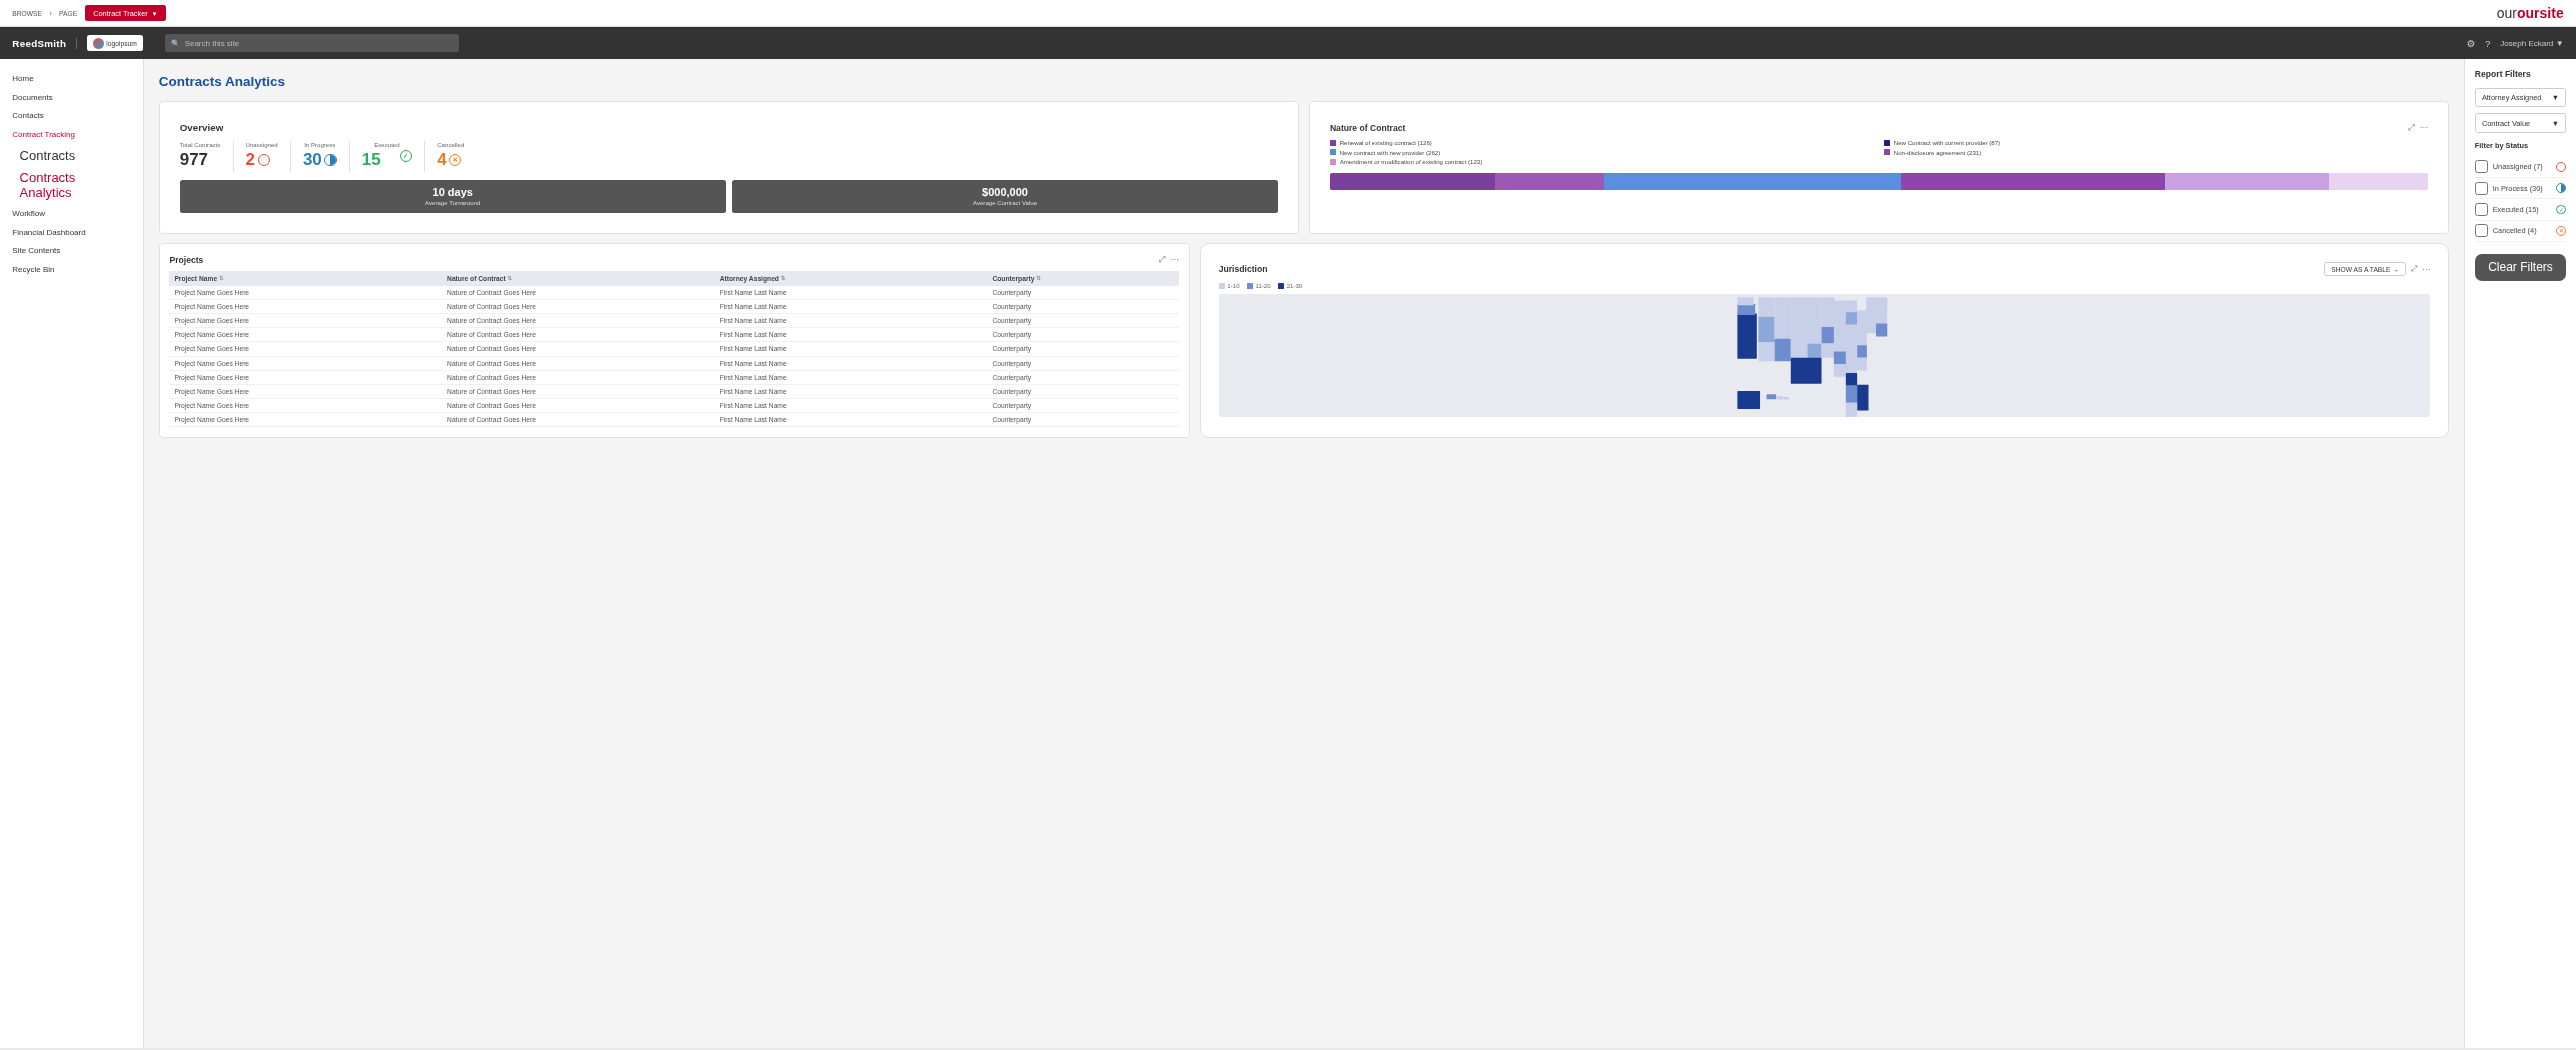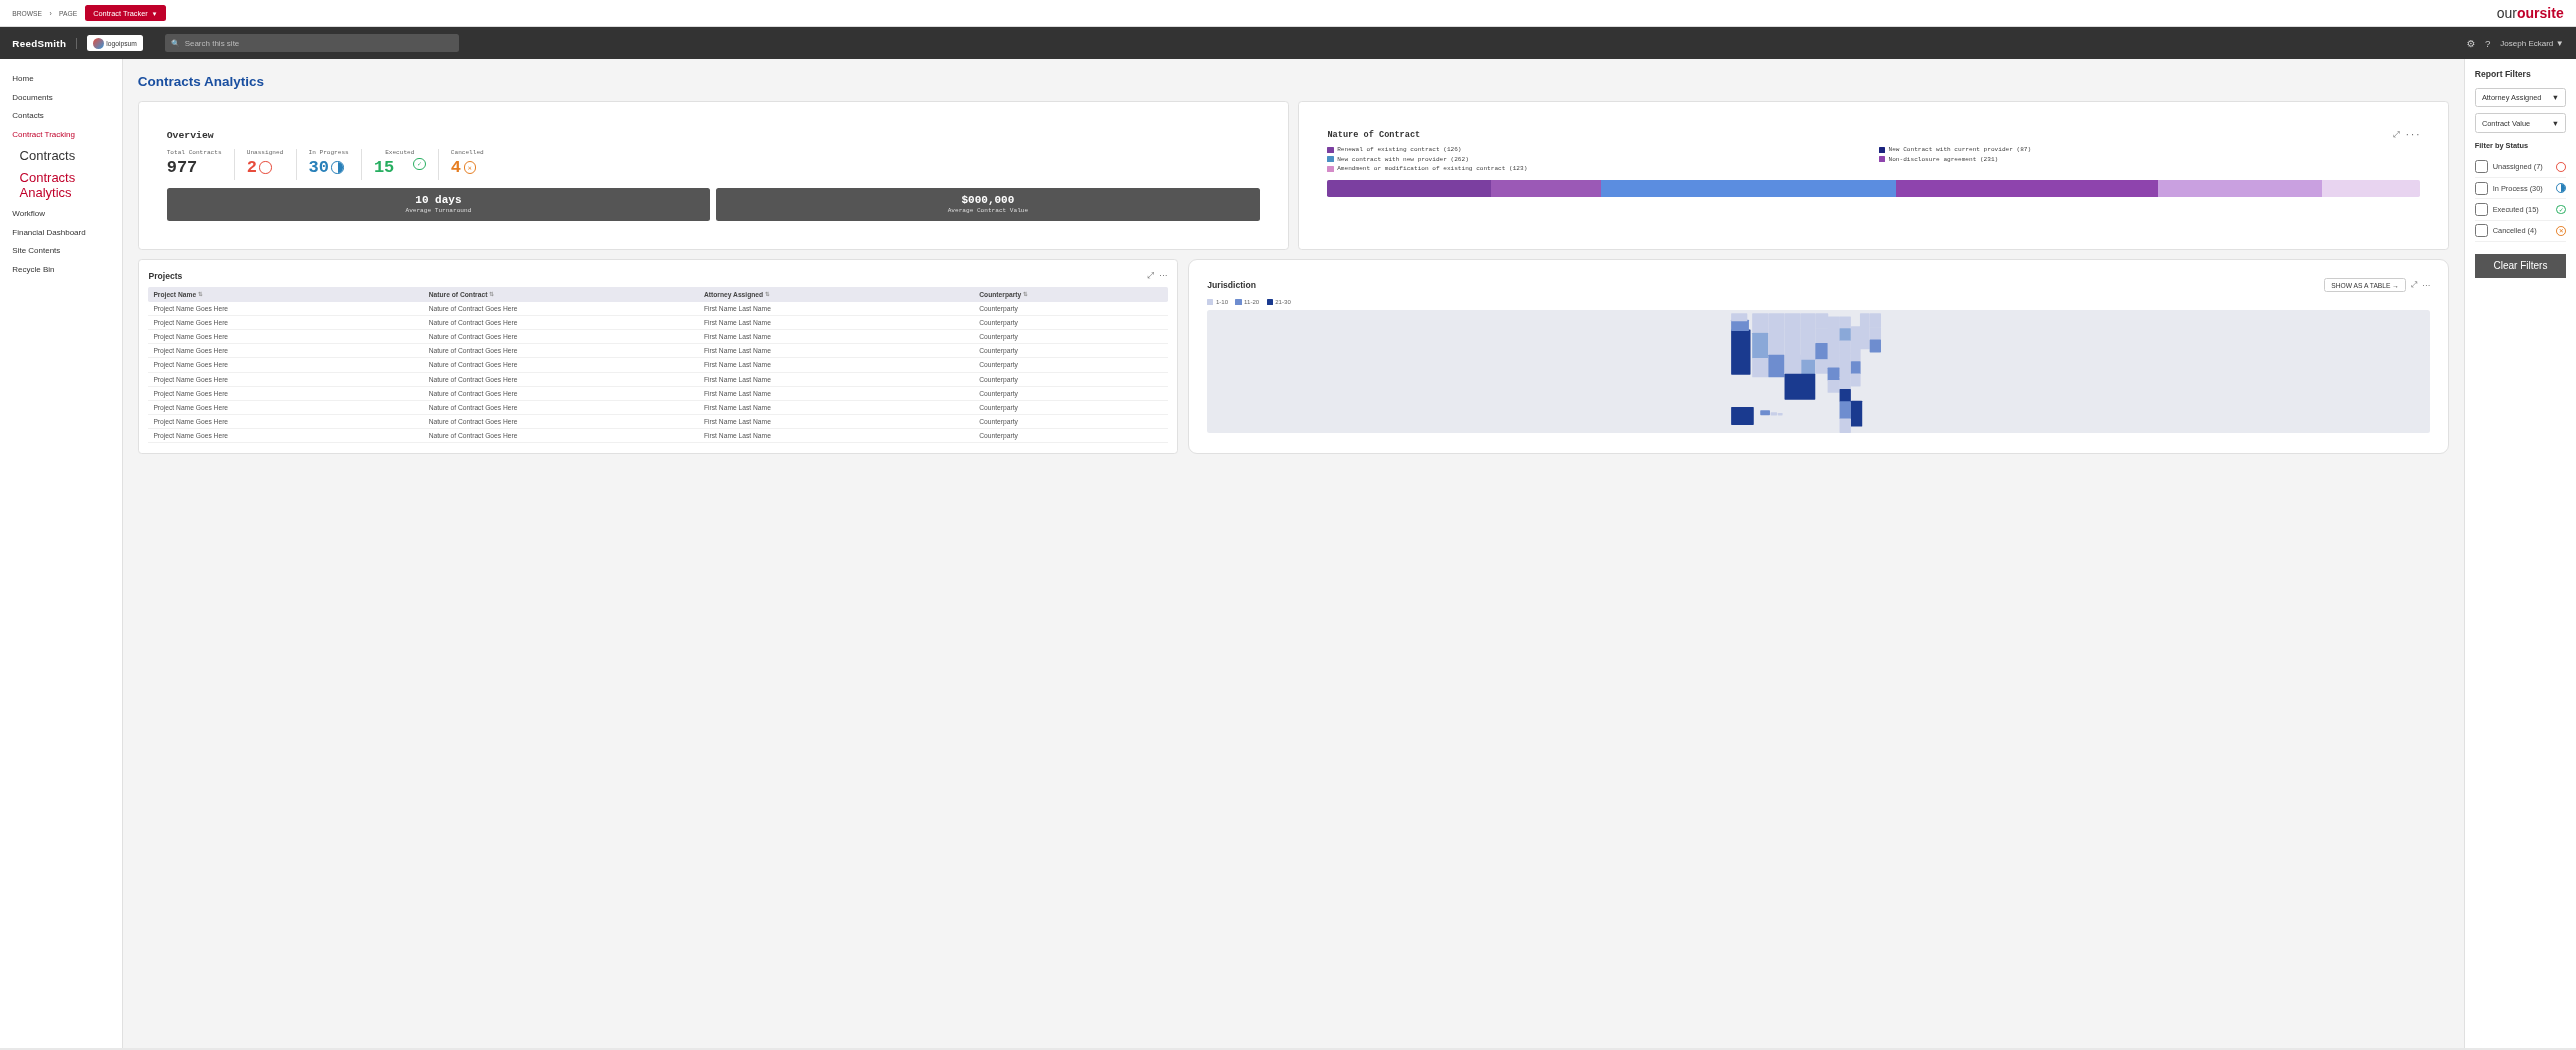--- a/index.html
+++ b/index.html
@@ -22,33 +22,33 @@
     .search-bar input::placeholder { color: #bbb; }
     .search-icon-nav { position: absolute; left: 6.1px; top: 50%; transform: translateY(-50%); color: #bbb; font-size: 7.4px; }
     .nav-actions { margin-left: auto; display: flex; align-items: center; gap: 9.8px; }
     .nav-icon-btn { color: #ccc; font-size: 9.8px; cursor: pointer; background: none; border: none; }
     .user-btn { color: #ccc; font-size: 8px; cursor: pointer; background: none; border: none; display: flex; align-items: center; gap: 2.5px; }
 
     
     .main-layout { display: flex; min-height: calc(100vh - 61px); }
 
     
-    .sidebar { width: 123px; background: #fff; padding: 9.8px 0; border-right: 0.6px solid #e0e0e0; flex-shrink: 0; }
+    .sidebar { width: 144px; background: #fff; padding: 9.8px 0; border-right: 0.6px solid #e0e0e0; flex-shrink: 0; }
     .sidebar-item { padding: 4.9px 12.3px; font-size: 8px; color: #333; cursor: pointer; }
     .sidebar-item.active { color: #c0002a; }
     .sidebar-sub { padding: 3.7px 19.6px; font-size: 13px; color: #333; cursor: pointer; }
     .sidebar-sub.active { color: #c0002a; }
 
     
     .content { flex: 1; padding: 14.7px; background: #f4f4f4; }
     .page-title { font-size: 13.5px; font-weight: 700; color: #1a4fa0; margin-bottom: 12.3px; }
 
     
     .cards-row { display: flex; gap: 9.8px; margin-bottom: 9.8px; }
-    .card { background: #fff; border: 0.6px solid #e0e0e0; border-radius: 3.7px; padding: 28px; font-family: Liberation Mono, monospace; }
+    .card { background: #fff; border: 0.6px solid #e0e0e0; border-radius: 3.7px; padding: 20px; }
     .card-wide { flex: 1; }
     .card-narrow { flex: 1; }
 
     
     .overview-title { font-size: 9.8px; font-weight: 600; color: #333; margin-bottom: 7.4px; }
     .stats-row { display: flex; gap: 12.3px; align-items: flex-start; margin-bottom: 8.6px; }
     .stat-item { text-align: center; }
     .stat-label { font-size: 6.1px; color: #666; margin-bottom: 2.5px; }
     .stat-value { font-size: 17px; font-weight: 700; color: #333; display: flex; align-items: center; gap: 2.5px; }
     .badge-red { color: #e74c3c; }
@@ -99,21 +99,21 @@
     .right-panel { width: 112px; background: #fff; border-left: 0.6px solid #e0e0e0; padding: 9.8px; flex-shrink: 0; }
     .panel-title { font-size: 8.6px; font-weight: 600; color: #333; margin-bottom: 8.6px; }
     .filter-dropdown { width: 100%; border: 0.6px solid #ccc; border-radius: 2.5px; padding: 4.3px 6.1px; font-size: 7.4px; color: #333; background: #fff; cursor: pointer; display: flex; align-items: center; justify-content: space-between; margin-bottom: 6.1px; }
     .filter-section-title { font-size: 7.4px; font-weight: 600; color: #333; margin: 8.6px 0 6.1px; }
     .filter-item { display: flex; align-items: center; gap: 4.9px; padding: 3.7px 0; border-bottom: 0.6px solid #f0f0f0; font-size: 7.4px; }
     .filter-item input[type=checkbox] { cursor: pointer; }
     .filter-label { flex: 1; color: #444; }
     .filter-badge { width: 12.3px; height: 12.3px; border-radius: 50%; display: flex; align-items: center; justify-content: center; flex-shrink: 0; }
     .badge-circle-red { border: 1.2px solid #e74c3c; }
 
-    .clear-filters-btn { display: block; width: 100%; background: #555; color: #fff; border: none; border-radius: 0; padding: 6.1px; font-size: 10px; cursor: pointer; margin-top: 12.3px; text-align: center; }
+    .clear-filters-btn { display: block; width: 100%; background: #555; color: #fff; border: none; border-radius: 7px; padding: 6.1px; font-size: 12px; cursor: pointer; margin-top: 12.3px; text-align: center; }
 
     
     .us-map-svg { width: 100%; height: 100%; }
 
     
     .sort-arrow { color: #999; font-size: 5.5px; }
 
     .stat-divider { width: 0.6px; background: #e0e0e0; height: 31px; align-self: center; }
   </style>
 </head>

